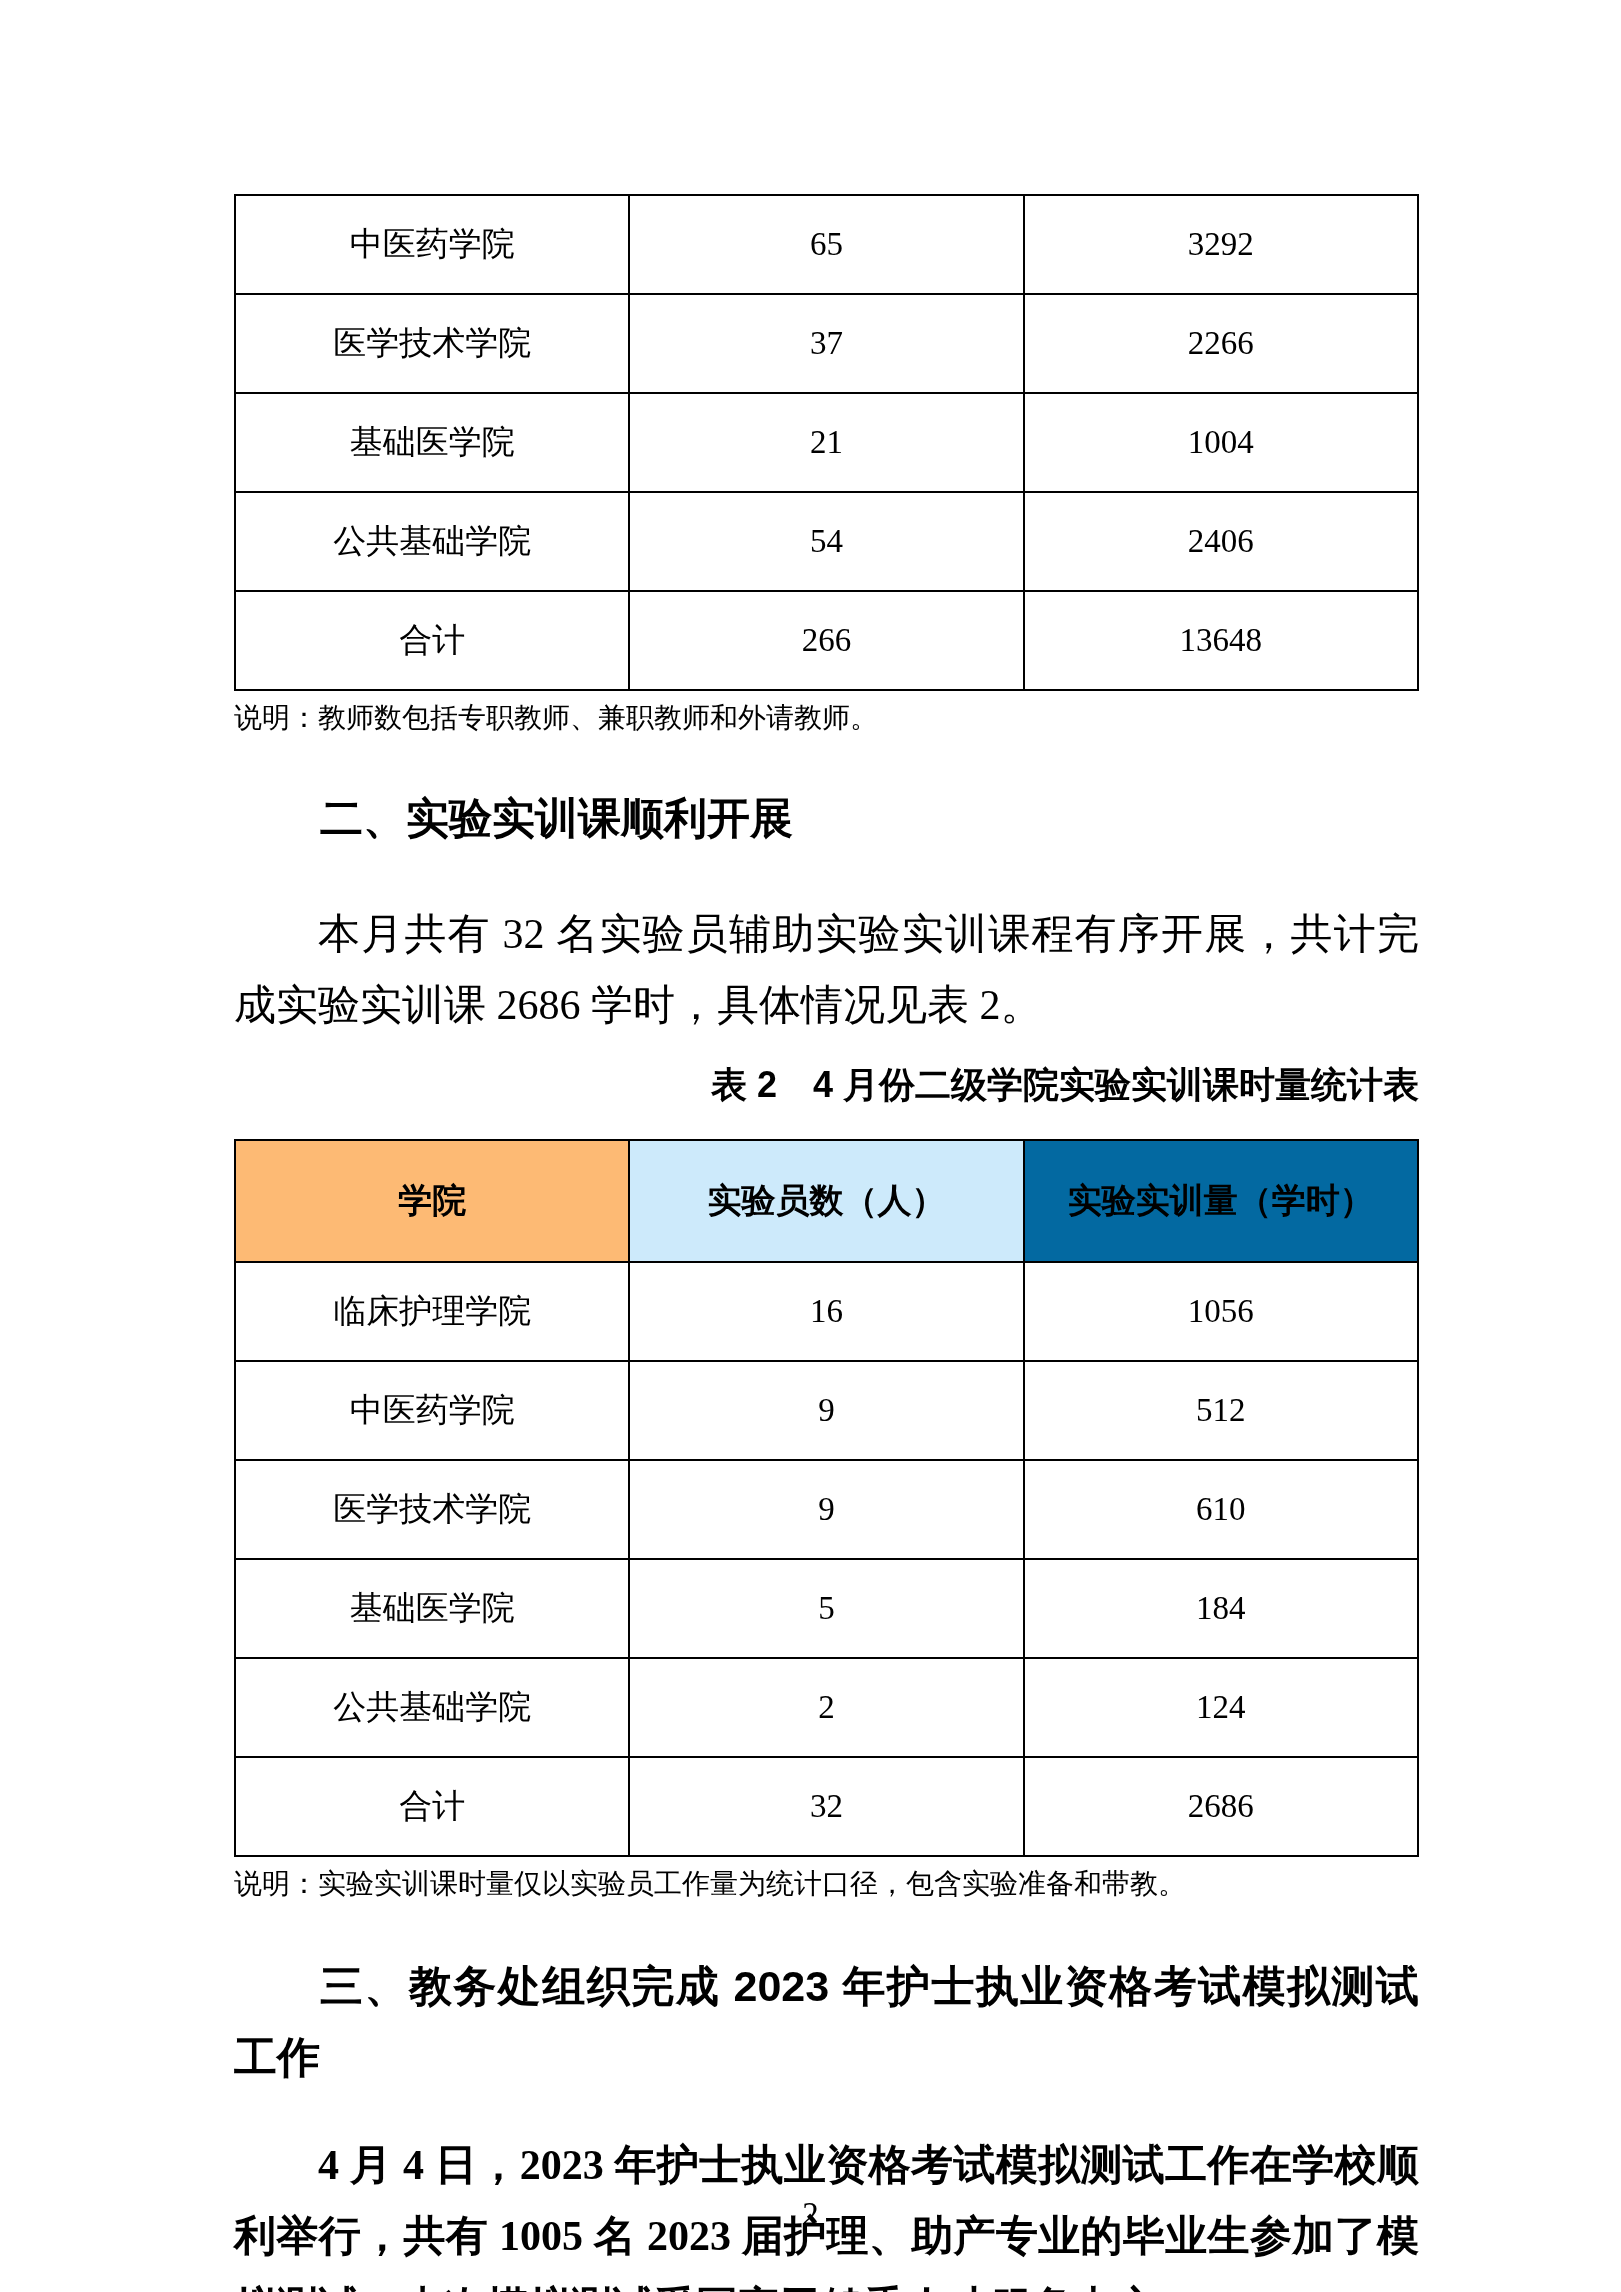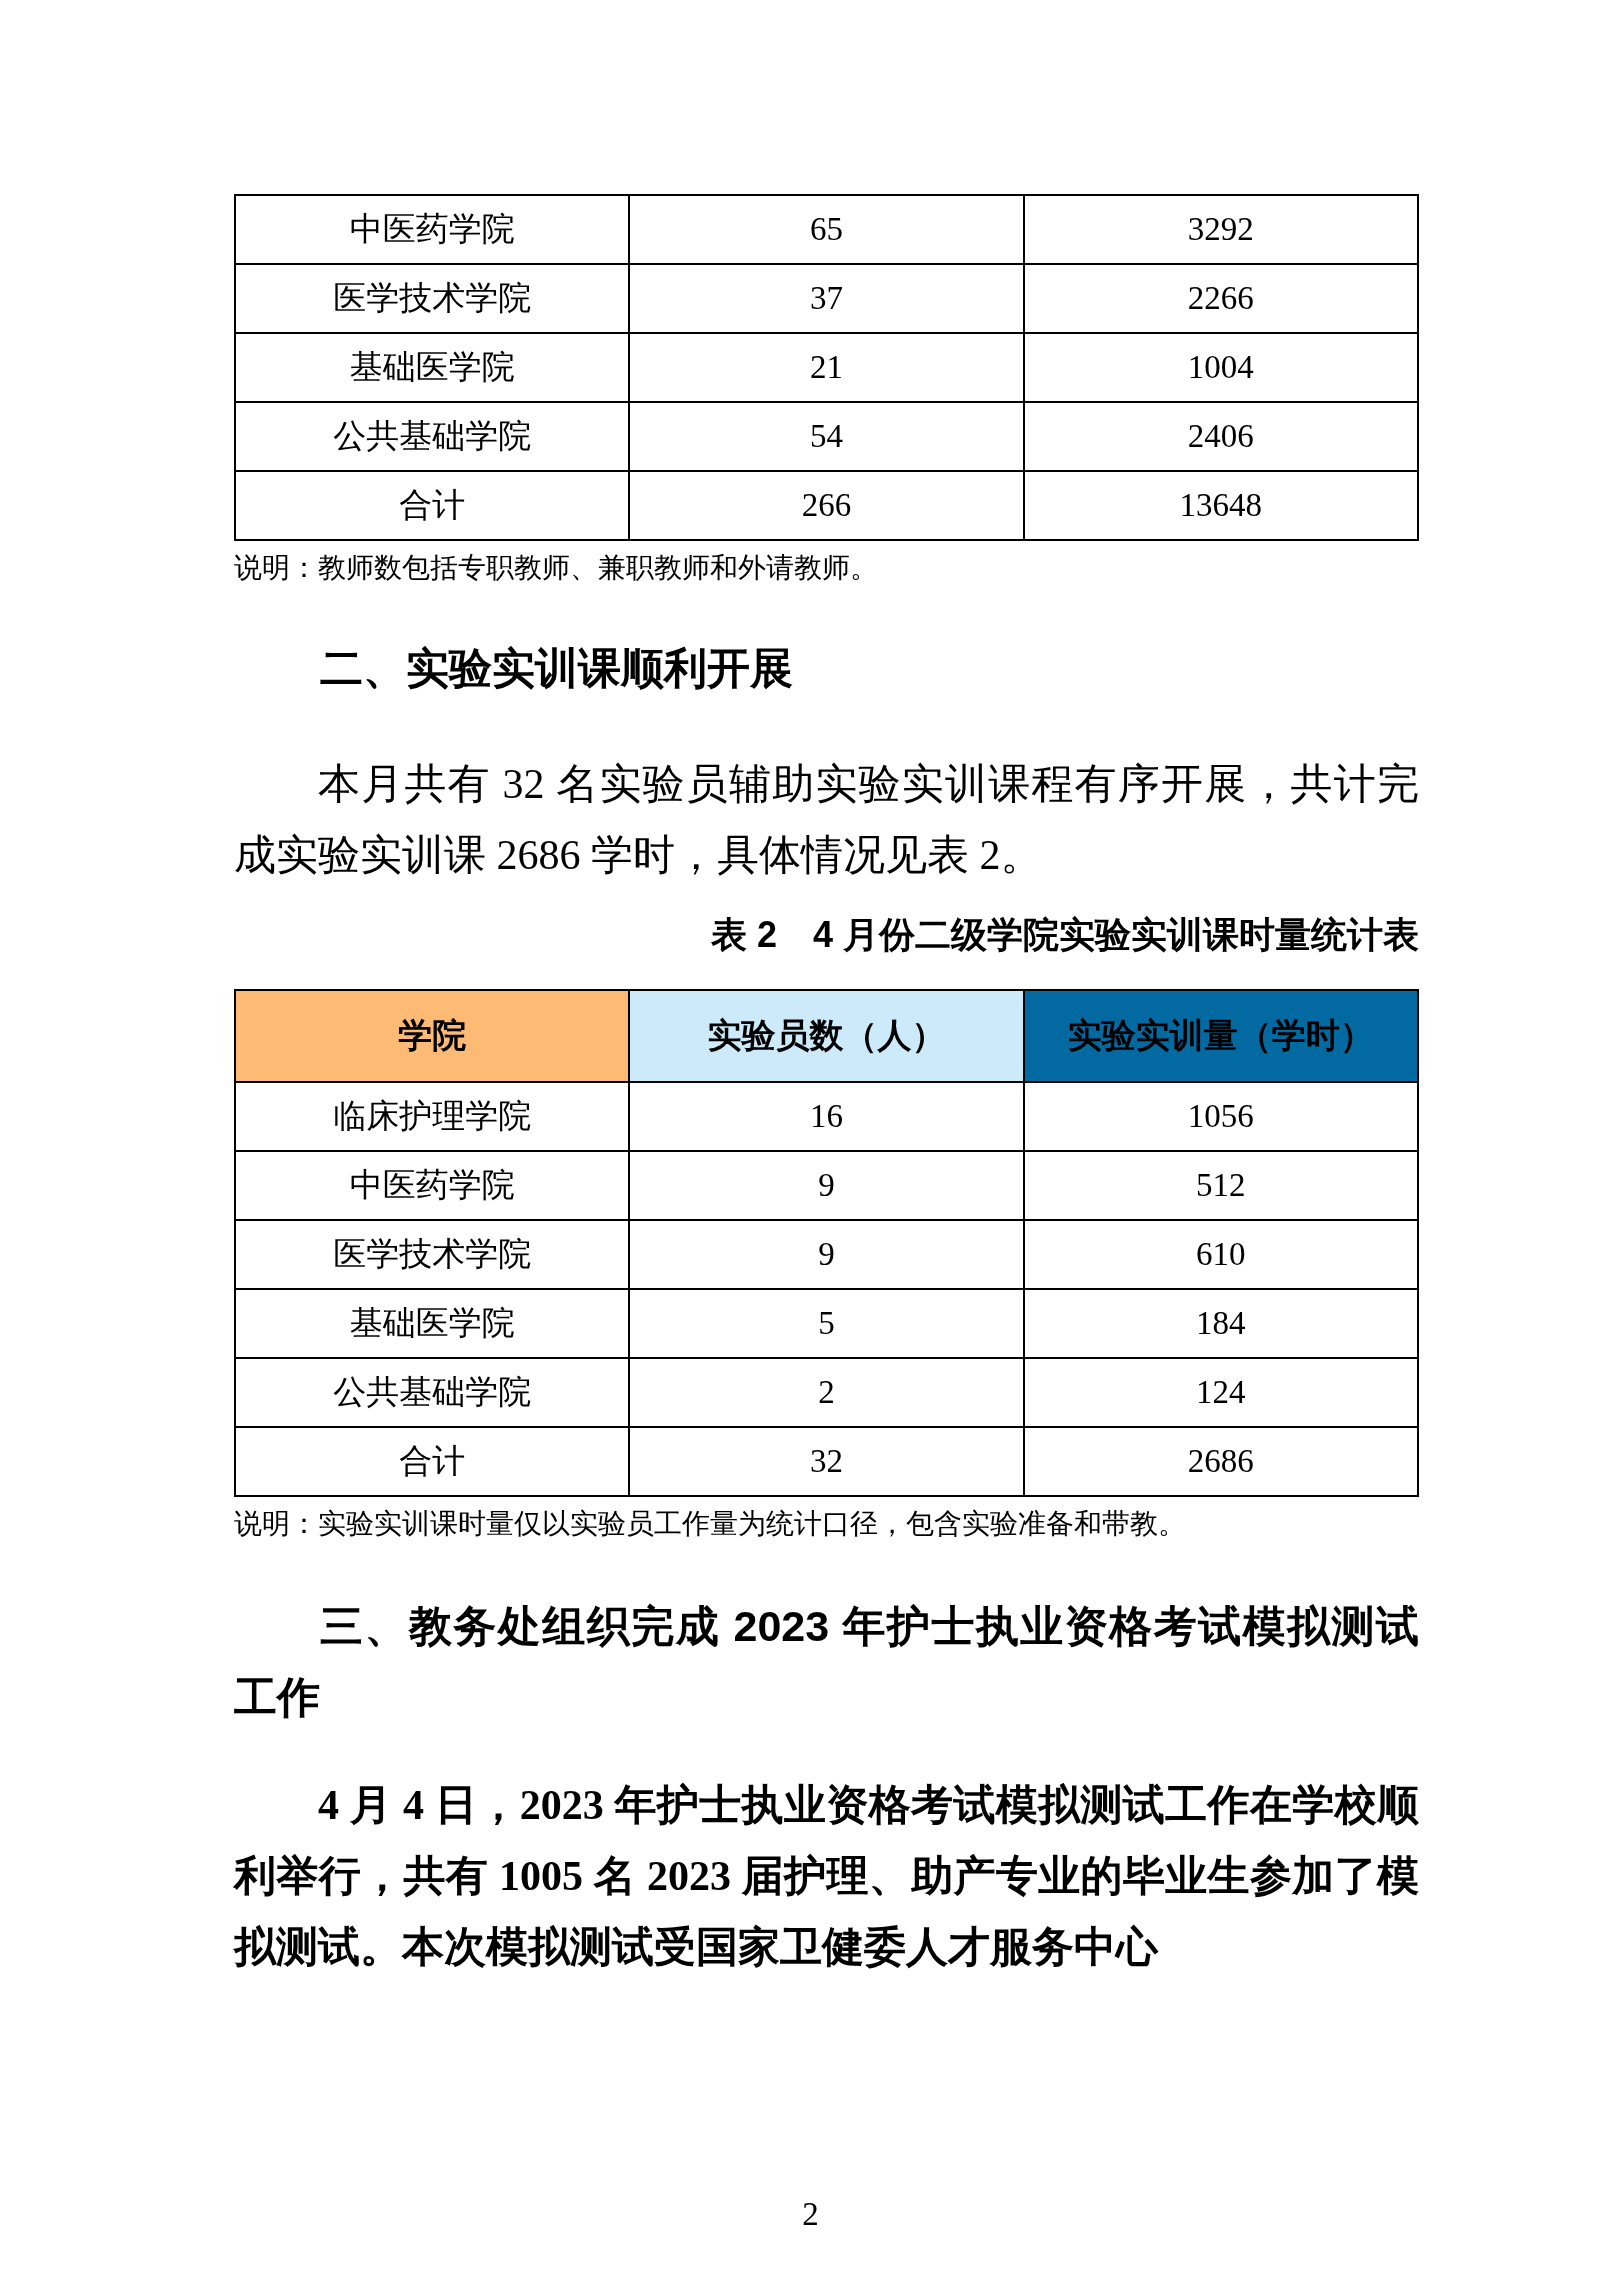--- a/index.html
+++ b/index.html
@@ -26,21 +26,21 @@
     border-collapse: collapse;
     width: 100%;
     table-layout: fixed;
   }
   table.doc-table td, table.doc-table th {
     border: 2px solid #000000;
     text-align: center;
     vertical-align: middle;
     font-size: 33px;
     font-weight: normal;
-    padding: 2px;
+    padding: 17px;
     overflow: hidden;
   }
   #table1 { margin-top: 194px; }
   #table1 td { height: 63px; }
   #table2 { margin-top: 27.4px; border: 2.9px solid #000000; }
   #table2 td { height: 63px; }
   #table2 th {
     height: 86px;
     font-weight: bold;
     font-family: "Liberation Sans", "DejaVu Sans", sans-serif;

